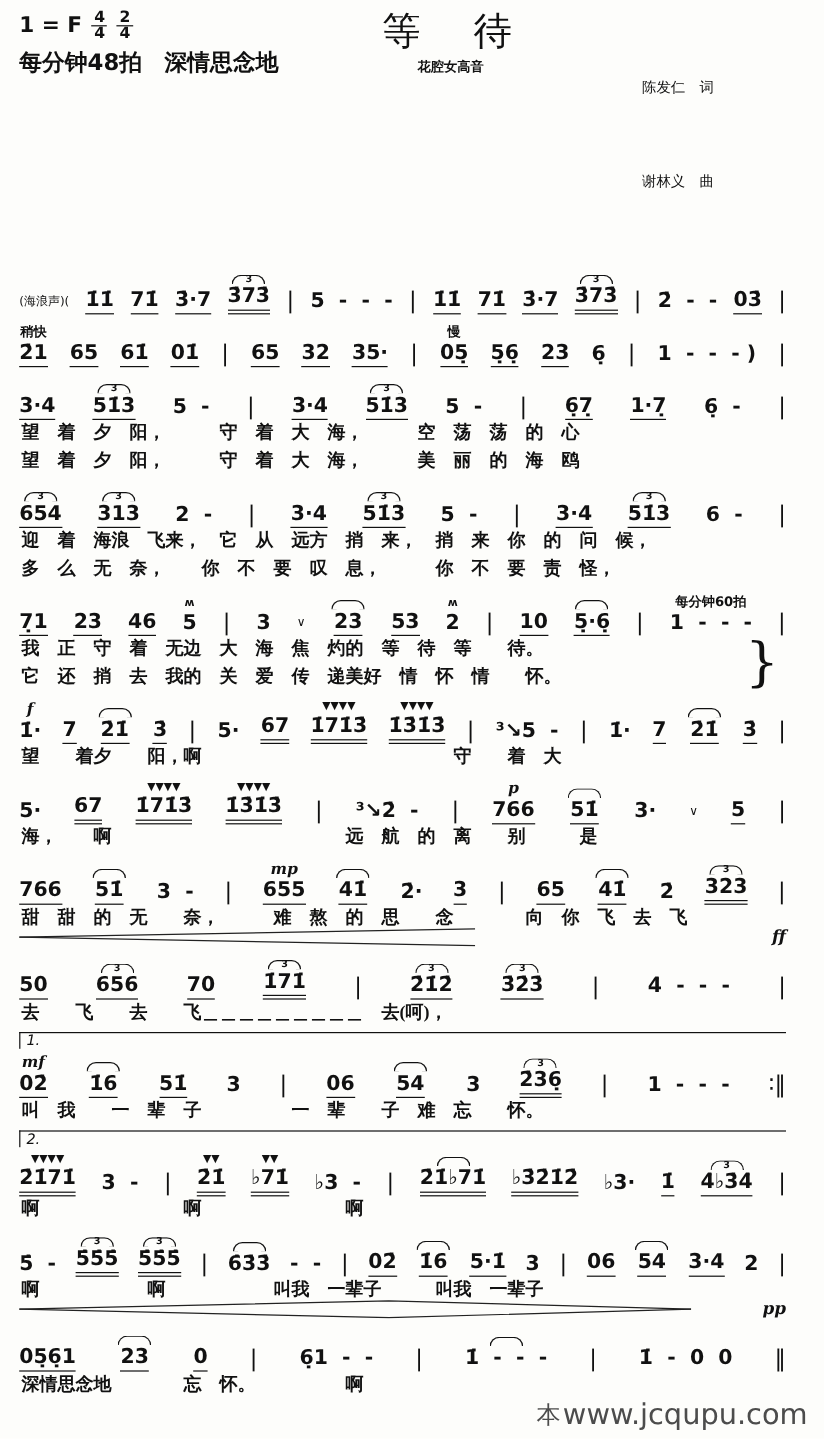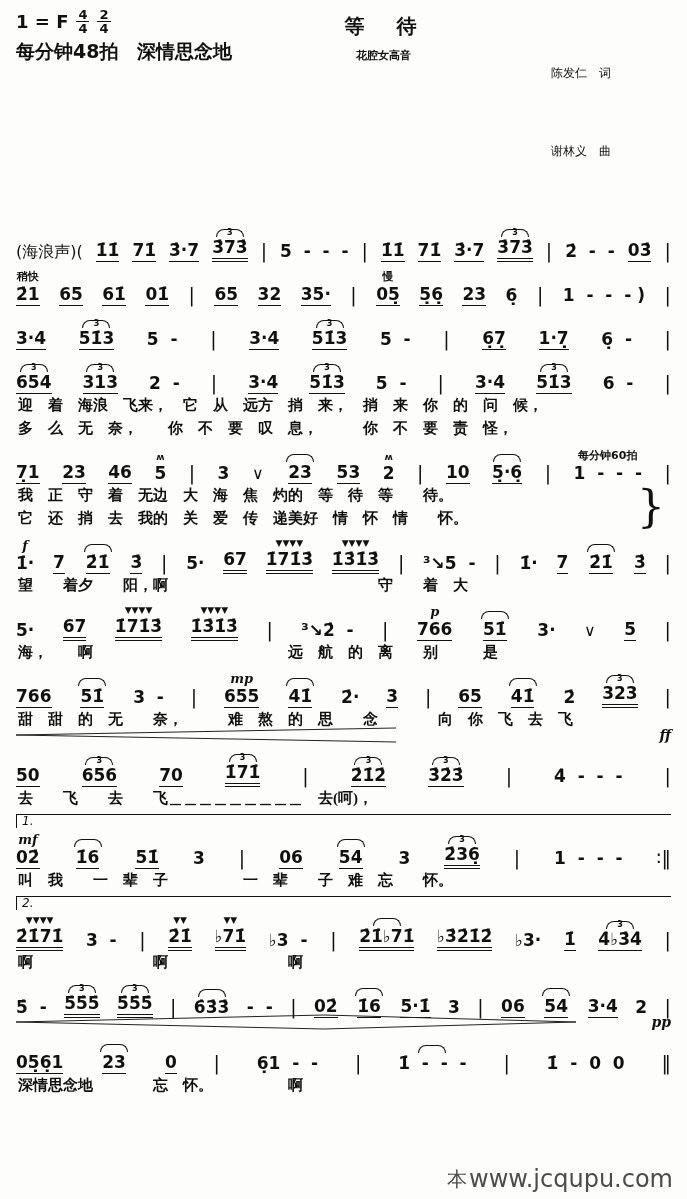--- a/index.html
+++ b/index.html
@@ -1,49 +1,49 @@
 <!DOCTYPE html>
 <html><head>
 <meta charset="utf-8">
 <style>
   html,body{margin:0;padding:0;background:#fff;}
   .page{
     width:687px;height:1199px;box-sizing:border-box;
-    padding:8px 16px 0 16px;position:relative;overflow:hidden;
+    padding:8px 32px 0 16px;position:relative;overflow:hidden;
     background:#fdfdfb;color:#111;
     font-family:"DejaVu Sans",sans-serif;
   }
   
   .hdr{display:flex;justify-content:space-between;align-items:flex-start;margin-bottom:6px;}
   .hdr-left{width:200px;}
   .keyline{font-weight:bold;font-size:18px;display:flex;align-items:center;gap:8px;}
   .frac{display:inline-flex;flex-direction:column;align-items:center;font-size:13px;line-height:13px;font-weight:bold;}
   .frac .num{border-bottom:1.6px solid #111;padding:0 2px;}
   .tempoline{font-size:19px;font-weight:bold;margin-top:4px;white-space:nowrap;}
   .hdr-center{text-align:center;flex:1;}
-  .title{font-size:20px;font-weight:bold;letter-spacing:6px;line-height:36px;}
+  .title{font-size:32px;font-weight:normal;letter-spacing:6px;line-height:36px;}
   .subtitle{font-size:11px;font-weight:bold;margin-top:4px;}
   .hdr-right{width:120px;text-align:left;font-size:12px;line-height:26px;white-space:pre;}
   
   .system{margin-bottom:4px;}
   .volta{border-top:1.6px solid #111;border-left:1.6px solid #111;height:13px;
          font-size:12px;font-style:italic;padding-left:5px;line-height:13px;margin:2px 0 1px 0;}
   .notes{display:flex;justify-content:space-between;align-items:flex-end;
          font-weight:bold;font-size:17px;min-height:40px;}
   .tok{display:inline-flex;flex-direction:column;align-items:center;justify-content:flex-end;}
   .above{font-size:9px;line-height:10px;height:11px;white-space:nowrap;text-align:center;}
   .above.arc{border:1.4px solid #111;border-bottom:none;border-radius:9px 9px 0 0;
              min-width:16px;height:7px;line-height:5px;padding:0 5px;font-size:8px;}
   .above.dyn{font-family:"DejaVu Serif",serif;font-style:italic;font-weight:bold;font-size:13px;height:14px;line-height:13px;}
   .above.atxt{font-size:11px;font-weight:bold;height:13px;line-height:12px;}
   .n{white-space:pre;line-height:21px;}
   .n.u1{border-bottom:1.8px solid #111;}
   .n.u2{border-bottom:4px double #111;}
   .n.bar{font-weight:normal;font-size:19px;}
-  .n.sm{font-weight:normal;font-size:16px;}
+  .n.sm{font-weight:normal;font-size:10px;}
   
   .lyrics-wrap{display:flex;align-items:center;}
   .lyr-block{flex:1;}
   .lyr{font-size:15px;line-height:23px;white-space:pre-wrap;
        font-family:"Liberation Serif",serif;font-weight:bold;padding-left:2px;}
   .brace{font-size:44px;font-weight:normal;line-height:40px;padding-right:6px;
          font-family:"DejaVu Serif",serif;}
   
   .hairpin-row{display:flex;align-items:center;justify-content:space-between;gap:22px;height:16px;margin-top:-4px;}
   .dynlabel{font-family:"DejaVu Serif",serif;font-style:italic;font-weight:bold;font-size:14px;}
@@ -227,20 +227,26 @@
           <span class="tok">
             <span class="n u1">1·7̣</span>
           </span>
           <span class="tok">
             <span class="n">6̣  -</span>
           </span>
           <span class="tok">
             <span class="n bar">|</span>
           </span>
         </div>
+        <div class="lyrics-wrap">
+          <div class="lyr-block">
+            <div class="lyr">望　着　夕　阳，　　　守　着　大　海，　　　空　荡　荡　的　心</div>
+            <div class="lyr">望　着　夕　阳，　　　守　着　大　海，　　　美　丽　的　海　鸥</div>
+          </div>
+        </div>
       </div>
       <div class="system">
         <div class="notes">
           <span class="tok">
             <span class="above arc">3</span>
             <span class="n u1">654</span>
           </span>
           <span class="tok">
             <span class="above arc">3</span>
             <span class="n u1">313</span>
@@ -727,20 +733,25 @@
           </span>
           <span class="tok">
             <span class="n u1">3·4</span>
           </span>
           <span class="tok">
             <span class="n">2</span>
           </span>
           <span class="tok">
             <span class="n bar">|</span>
           </span>
+        </div>
+        <div class="lyrics-wrap">
+          <div class="lyr-block">
+            <div class="lyr">啊　　　　　　啊　　　　　　叫我　一辈子　　　叫我　一辈子</div>
+          </div>
         </div>
         <div class="hairpin-row">
           <svg width="560" height="16">
             <polyline points="0,8 308,1 560,8" fill="none" stroke="#222" stroke-width="1"></polyline>
             <polyline points="0,8 308,15 560,8" fill="none" stroke="#222" stroke-width="1"></polyline>
           </svg>
           <span class="dynlabel">pp</span>
         </div>
       </div>
       <div class="system">

